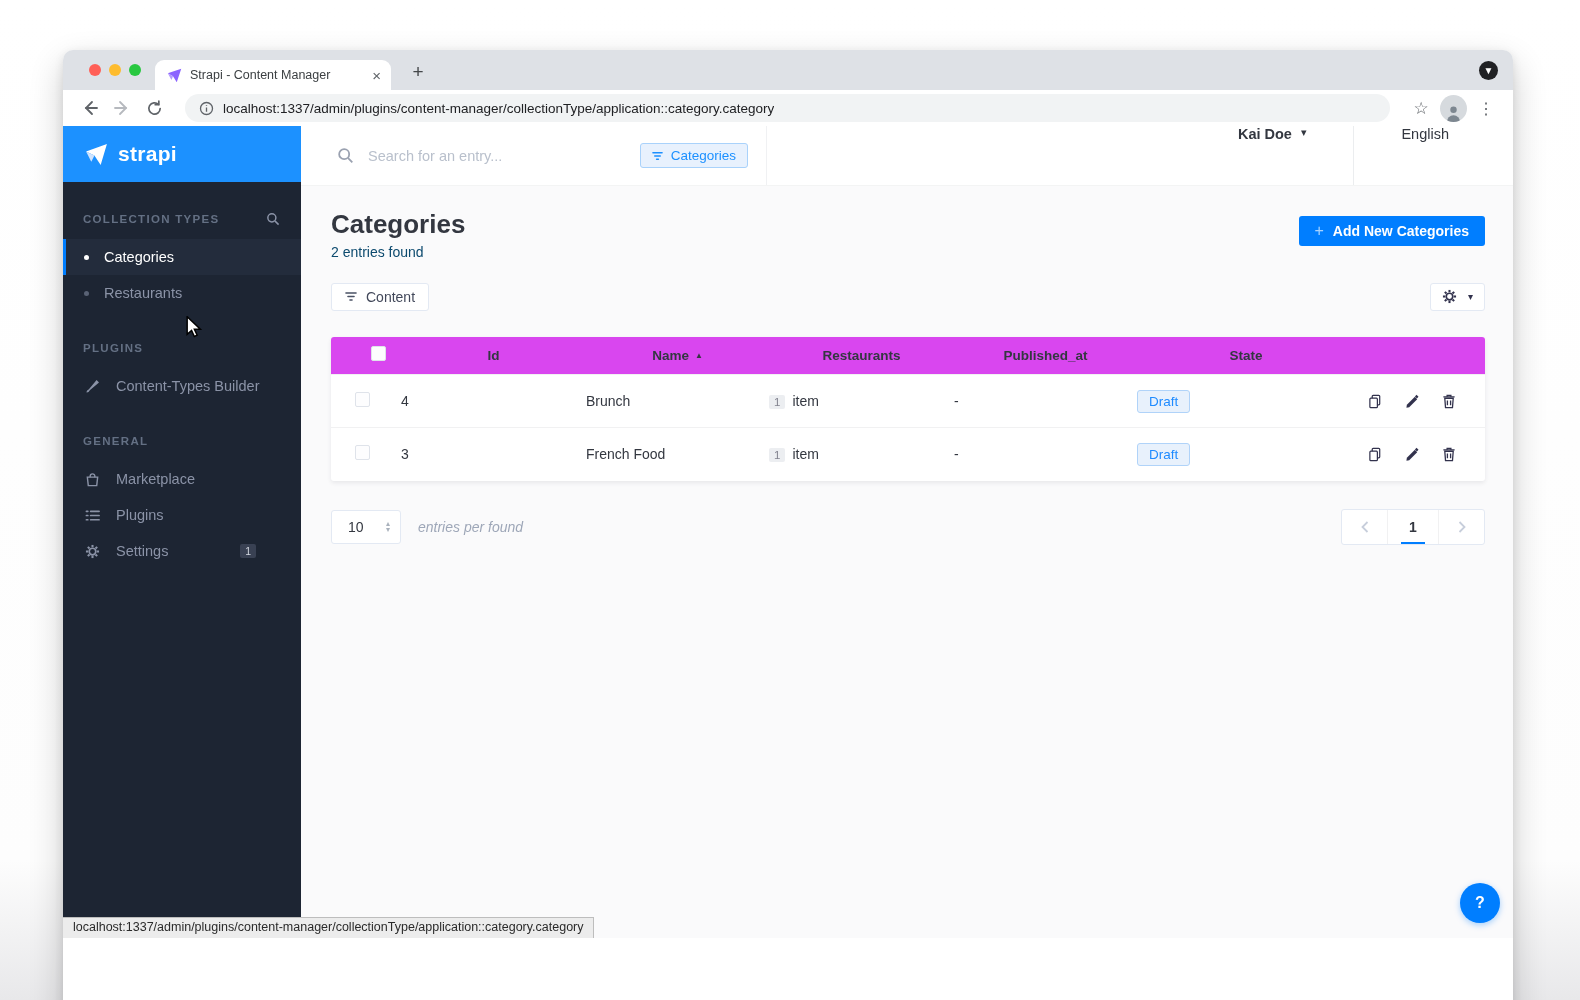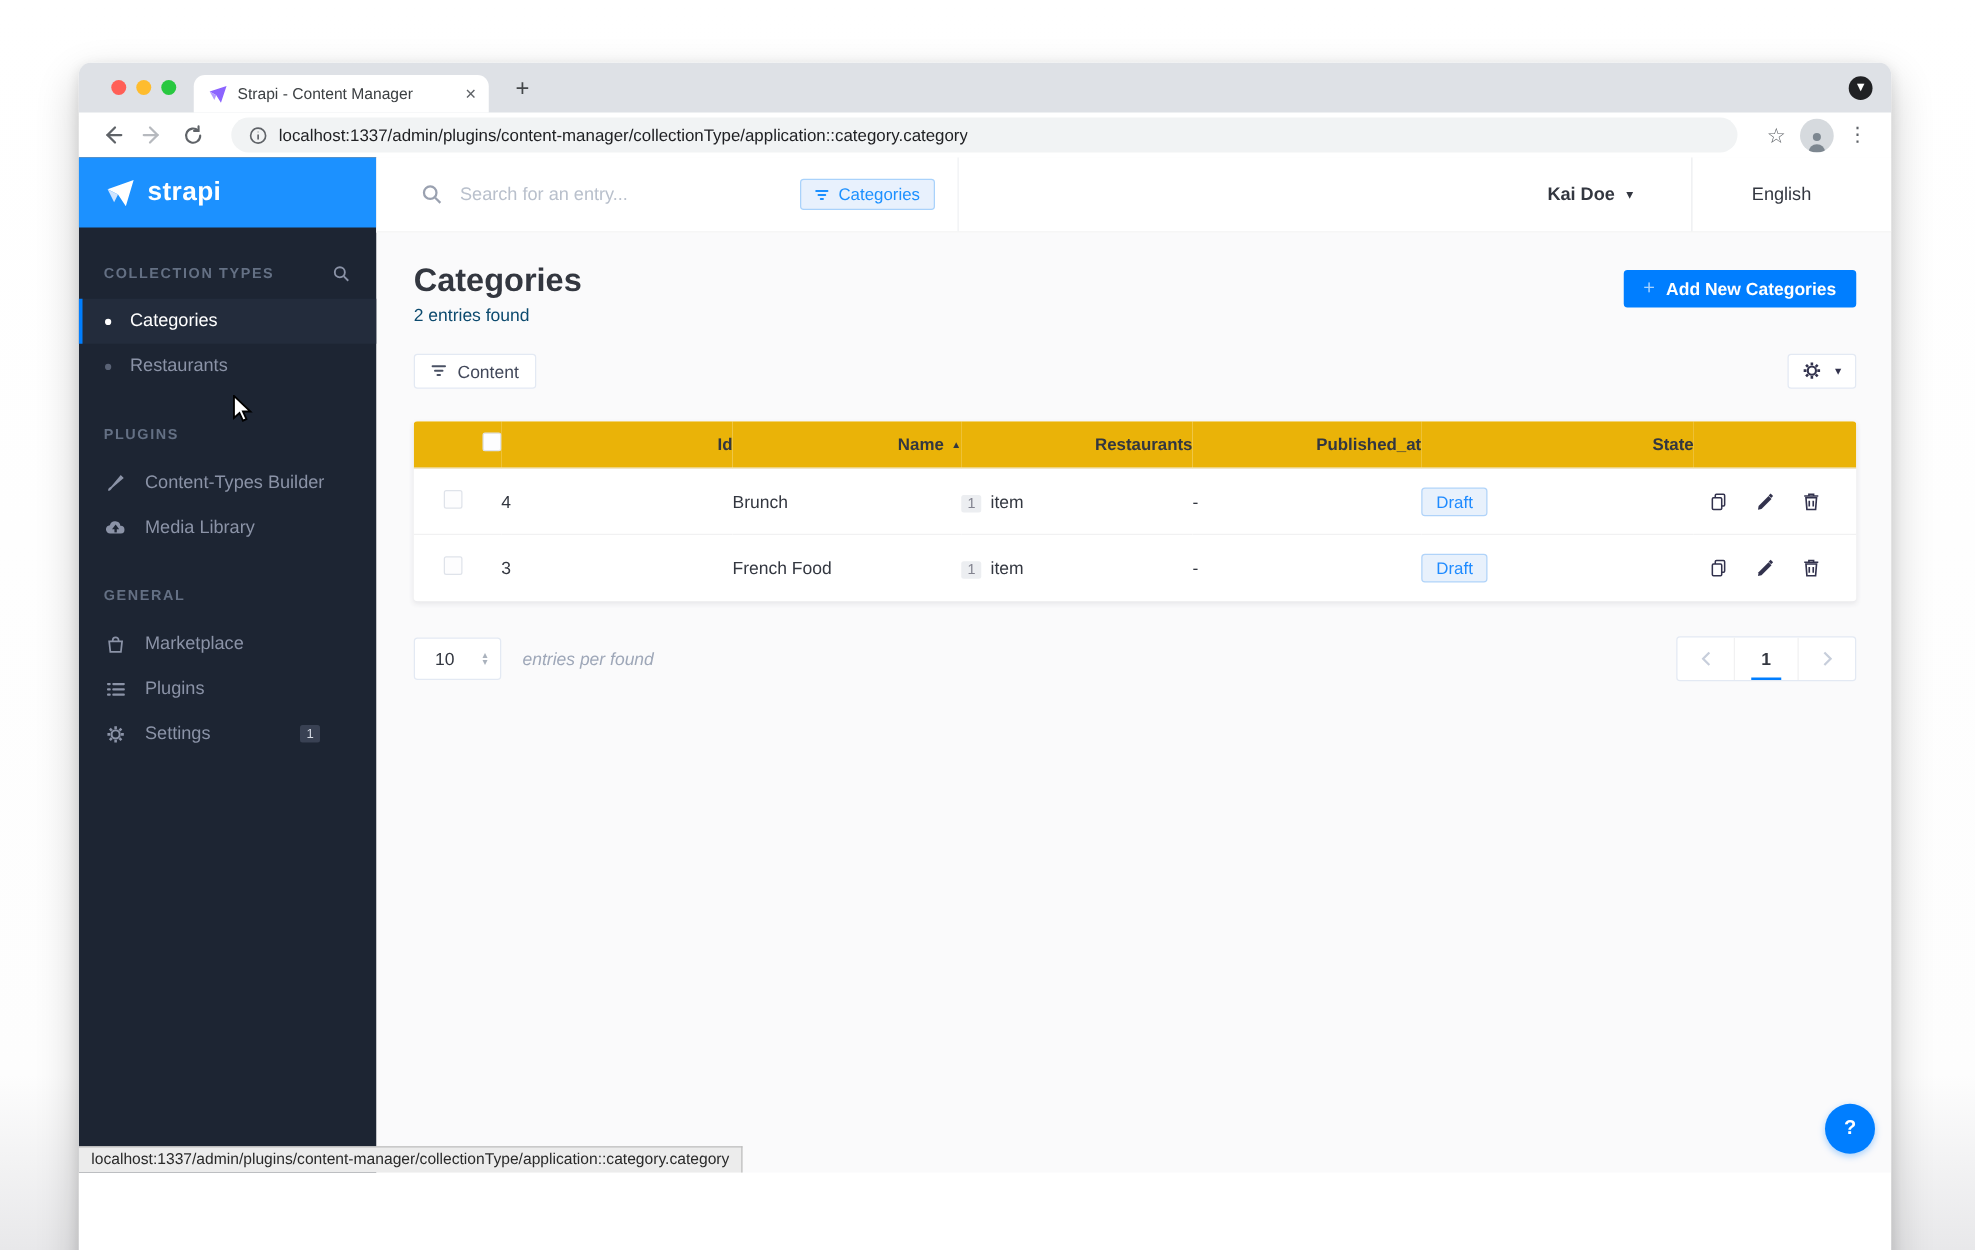--- a/index.html
+++ b/index.html
@@ -53,40 +53,40 @@
   .side-item.active .bullet { background:#ffffff; }
   .side-ic { width:17px; height:17px; flex:none; display:flex; align-items:center; justify-content:center; color:#8b93a7; }
   .side-badge { margin-left:auto; margin-right:45px; background:#394153; color:#d4d9e2; font-size:10.5px; border-radius:2px; padding:1px 5px; }
   .content { flex:1; display:flex; flex-direction:column; }
   
   .topbar { height:60px; background:#fff; border-bottom:1px solid #f3f4f4; display:flex; align-items:stretch; flex:none; }
   .search-zone { width:466px; display:flex; align-items:center; padding-left:36px; gap:14px; border-right:1px solid #f0f1f3; }
   .search-input { border:none; outline:none; flex:1; font-size:14.5px; color:#333740; font-family:"Liberation Sans",sans-serif; background:transparent; }
   .search-input::placeholder { color:#b9c0cc; }
   .chip { margin-right:18px; height:25px; display:flex; align-items:center; gap:8px; padding:0 11px; border:1px solid #a9d2fb; background:#e8f1fd; border-radius:3px; color:#1c90ff; font-size:13.5px; }
-  .user-zone { flex:1; display:flex; align-items:center; justify-content:flex-end; }
+  .user-zone { flex:1; display:flex; align-items:flex-start; justify-content:flex-end; }
   .user-name { font-size:14.5px; color:#333740; font-weight:600; }
   .user-caret { font-size:11px; color:#333740; margin-left:9px; }
   .tb-divider { width:1px; background:#ebedef; align-self:stretch; margin:0 0 0 47px; }
   .lang { font-size:14.5px; color:#333740; margin:0 64px 0 47px; }
   
   .main { padding:24px 28px 0 30px; flex:1; position:relative; }
   .page-head { display:flex; justify-content:space-between; align-items:flex-start; }
   .page-title { font-size:26px; font-weight:700; color:#333740; line-height:1.1; }
   .page-sub { margin-top:5px; font-size:14px; color:#0c4a6e; }
   .add-btn { height:30px; margin-top:6px; display:flex; align-items:center; gap:9px; background:#007eff; color:#fff; border:none; border-radius:3px; padding:0 16px; font-size:14px; font-weight:600; font-family:"Liberation Sans",sans-serif; }
   .add-plus { color:rgba(255,255,255,.65); font-size:16px; font-weight:400; }
   .toolbar { margin-top:23px; display:flex; justify-content:space-between; align-items:center; }
   .filters-btn { height:28px; display:flex; align-items:center; gap:9px; background:#fff; border:1px solid #e3e9f3; border-radius:3px; padding:0 13px; font-size:14px; color:#42485a; font-family:"Liberation Sans",sans-serif; }
   .gear-btn { height:28px; display:flex; align-items:center; gap:11px; background:#fff; border:1px solid #e3e9f3; border-radius:3px; padding:0 11px; color:#32324d; font-family:"Liberation Sans",sans-serif; }
   .gear-caret { font-size:10px; color:#32324d; }
   
   .card { margin-top:26px; background:#fff; border-radius:3px; box-shadow:0 2px 4px #e7e7ea; overflow:hidden; }
   table { width:100%; border-collapse:collapse; table-layout:fixed; }
-  thead th { background:#eab308; height:38px; text-align:right; font-size:13.5px; font-weight:700; color:#333740; }
+  thead th { background:#d946ef; height:38px; text-align:center; font-size:13.5px; font-weight:700; color:#333740; }
   tbody td { height:53px; font-size:14px; color:#333740; border-top:1px solid #f1f1f2; }
   th.c-check, td.c-check { width:70px; padding-left:24px; }
   th.c-id, td.c-id { width:185px; }
   th.c-name, td.c-name { width:183px; }
   th.c-rest, td.c-rest { width:185px; }
   th.c-pub, td.c-pub { width:183px; }
   th.c-state, td.c-state { width:auto; }
   th.c-act, td.c-act { width:130px; padding-right:28px; }
   .checkbox { width:15px; height:15px; border:1px solid #dfe3ea; border-radius:2px; background:#fdfdfe; display:inline-block; }
   .sort-arrow { font-size:8px; margin-left:6px; color:#333740; vertical-align:2px; }
@@ -213,30 +213,20 @@
         </div>
         <div class="side-items">
           <div class="side-item">
             <span class="side-ic">
               <svg width="16" height="16" viewBox="0 0 16 16" fill="#8b93a7">
                   <path d="M1.5 14.5 c0-2.4 1.6-2.6 2.6-3.6 L11.6 2 l2.4 2.4 -8.9 7.5 c-1 1 -1.2 2.6 -3.6 2.6 z"></path>
                 </svg>
             </span>
             <span>Content-Types Builder</span>
           </div>
-          <div class="side-item">
-            <span class="side-ic">
-              <svg width="17" height="17" viewBox="0 0 18 18" fill="#8b93a7">
-                  <path d="M4.5 13.5 a3.5 3.5 0 0 1 -0.4 -7 a4.6 4.6 0 0 1 9 0.6 a3.2 3.2 0 0 1 0.4 6.4 z"></path>
-                  <polygon points="9,6 12,10 6,10" fill="#1d2533"></polygon>
-                  <rect x="8" y="9" width="2" height="3.6" fill="#1d2533"></rect>
-                </svg>
-            </span>
-            <span>Media Library</span>
-          </div>
         </div>
       </div>
 
       <div class="side-section">
         <div class="side-header">
           <span>GENERAL</span>
         </div>
         <div class="side-items">
           <div class="side-item">
             <span class="side-ic">

